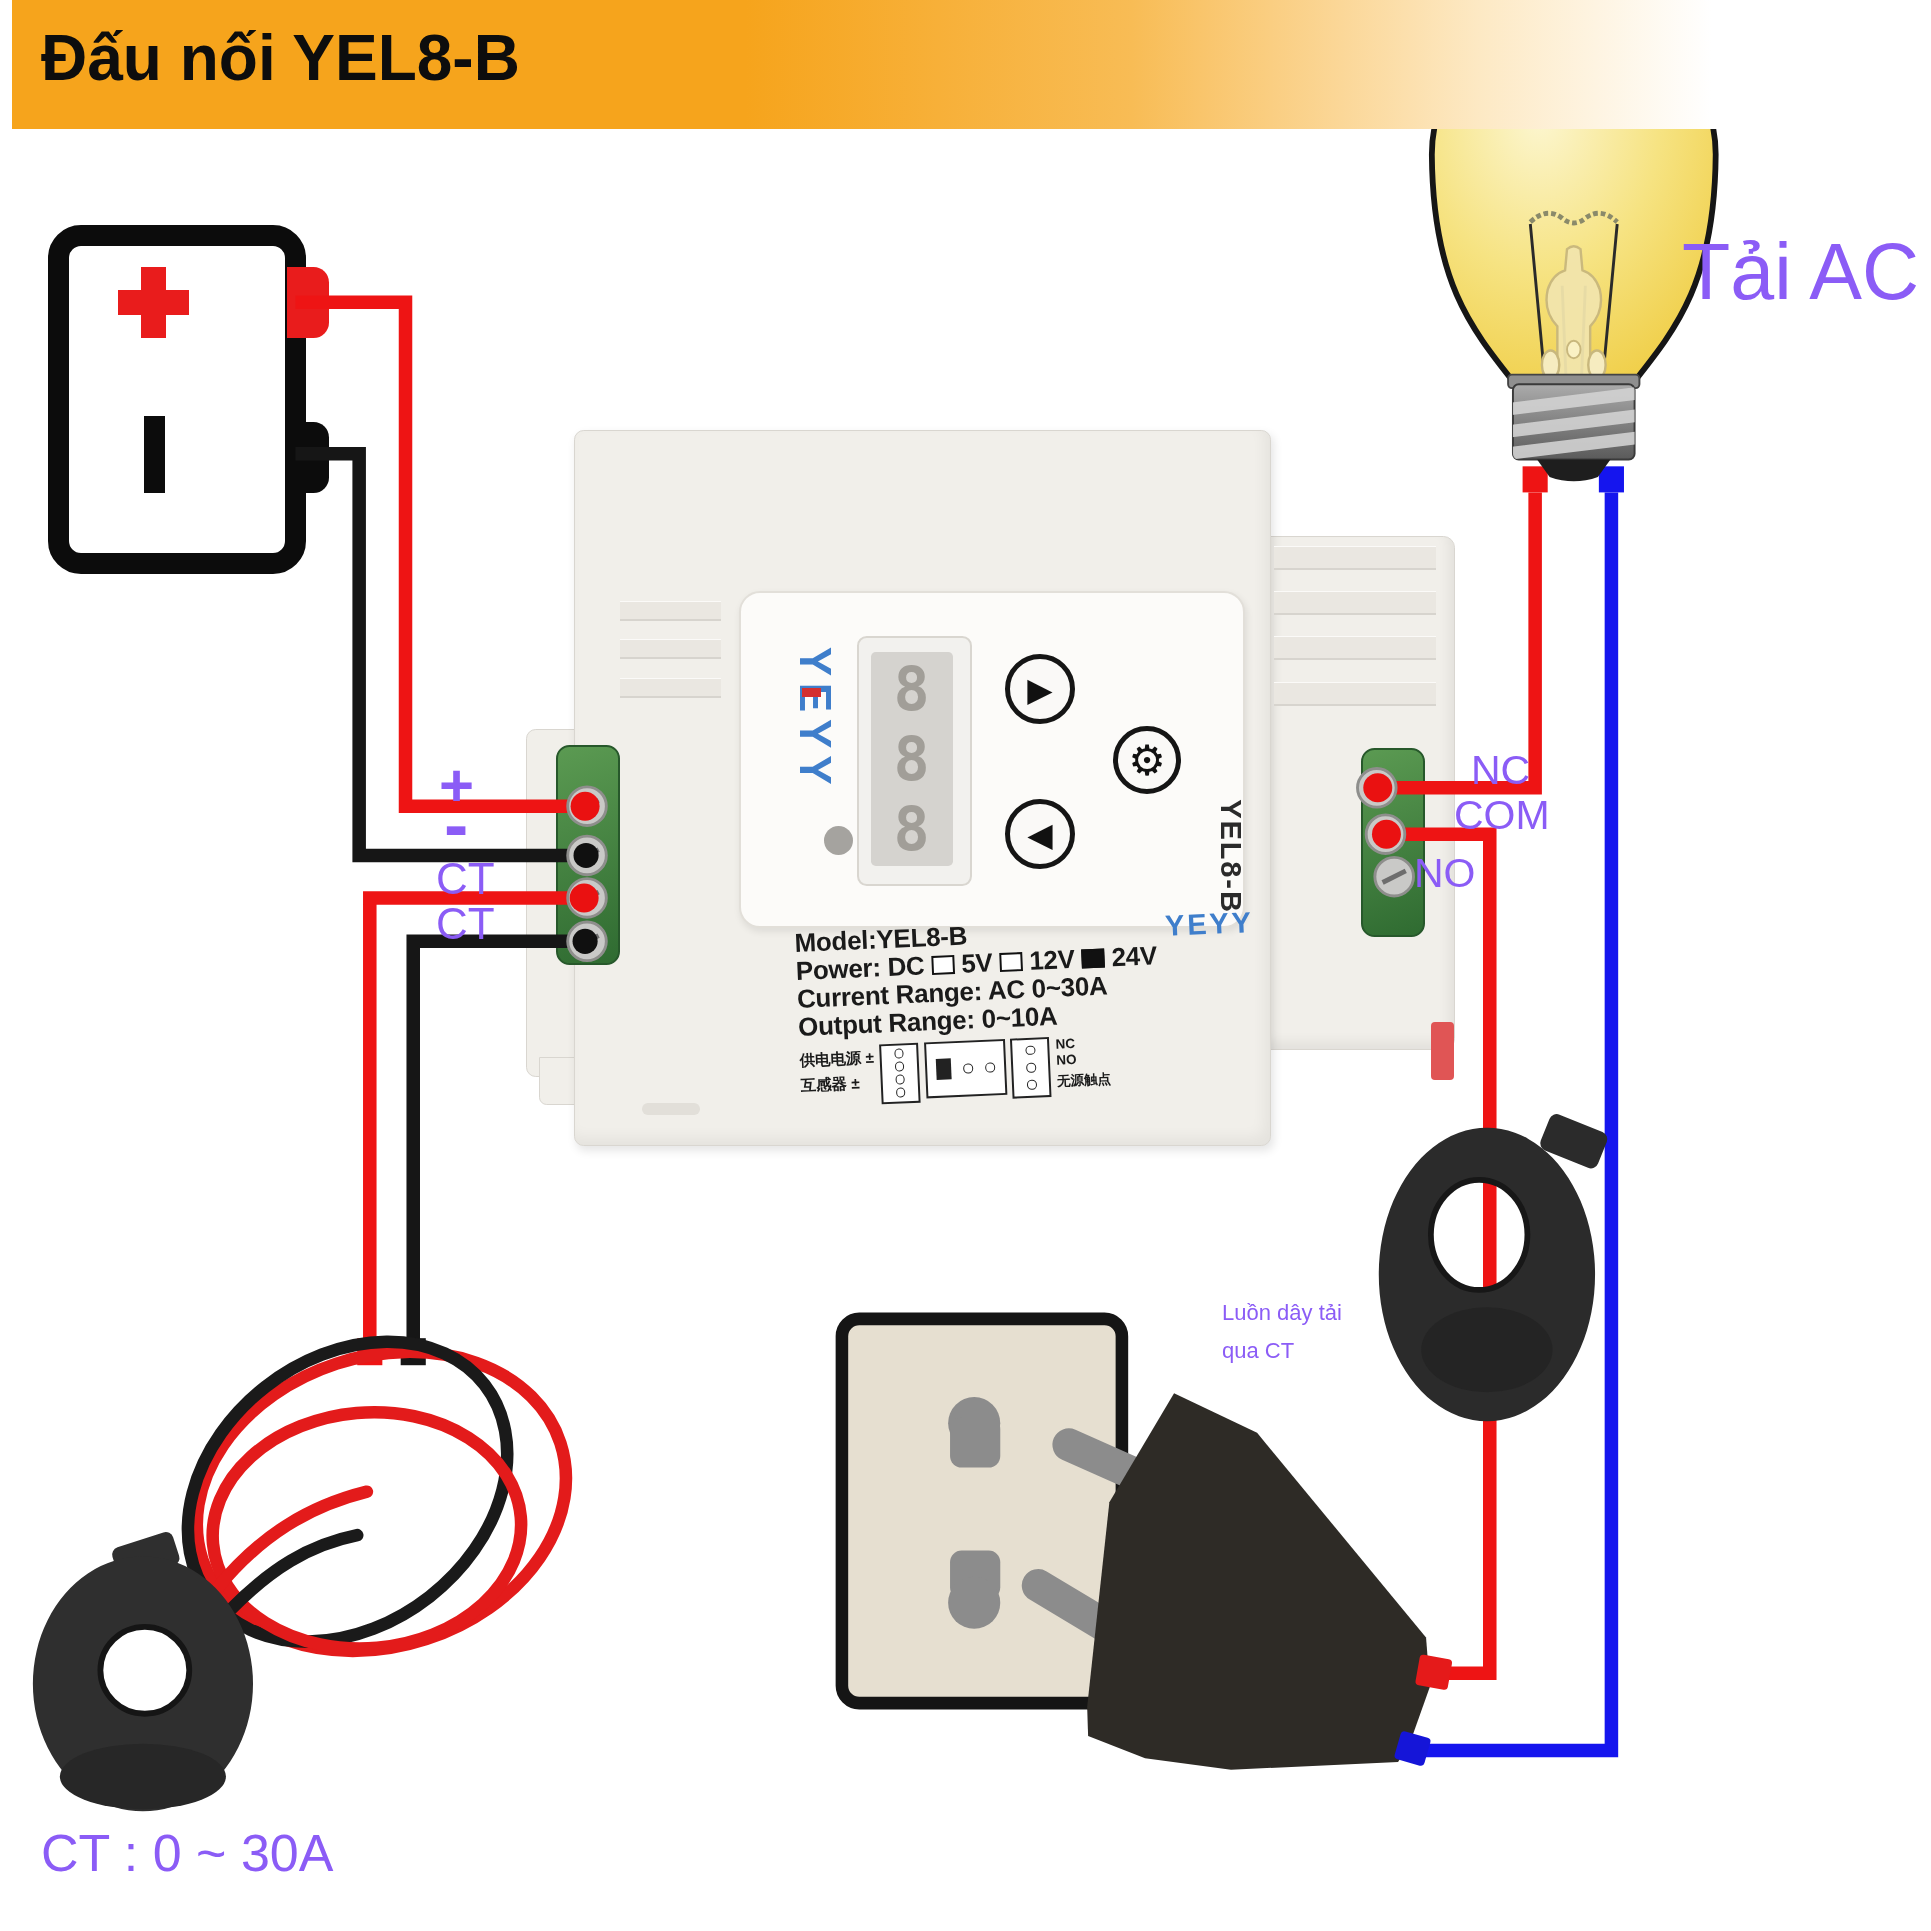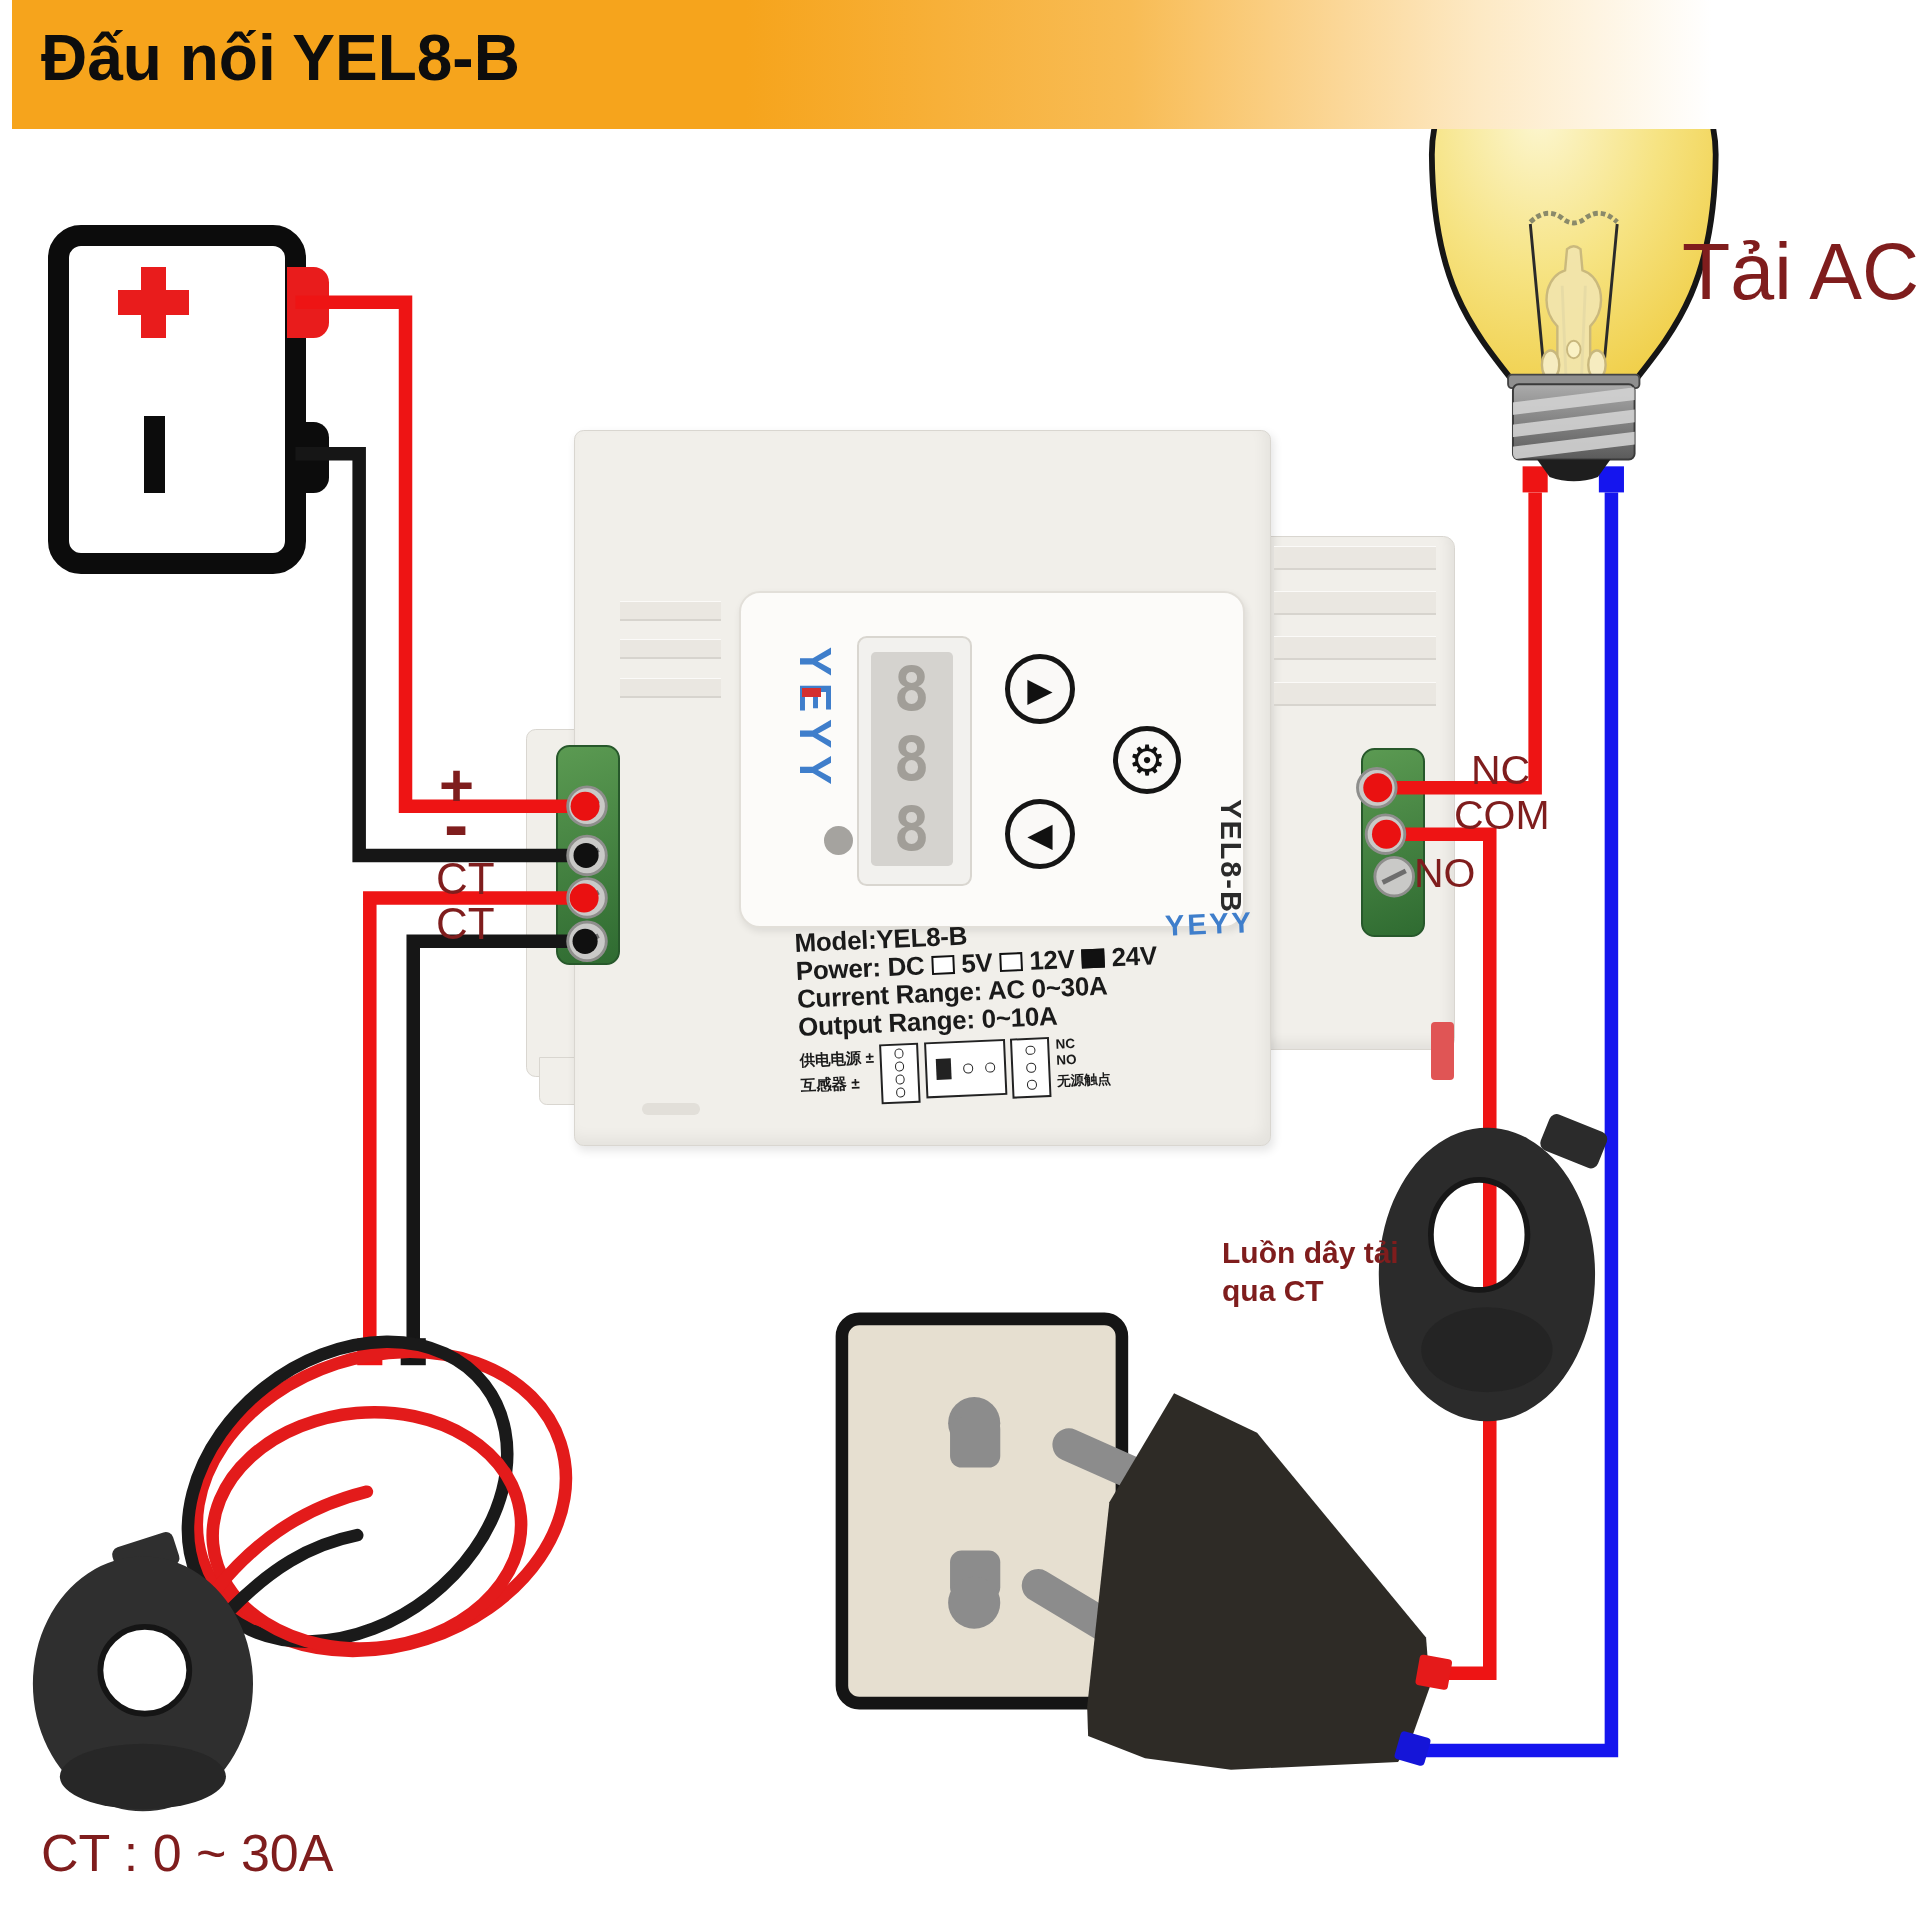--- a/index.html
+++ b/index.html
@@ -5,26 +5,26 @@
   html,body{margin:0;padding:0;background:#fff;}
   #stage{position:relative;width:1931px;height:1931px;background:#fff;overflow:hidden;
          font-family:"Liberation Sans","DejaVu Sans",sans-serif;}
   .abs{position:absolute;}
   
   #banner{left:12px;top:0;width:1931px;height:129px;z-index:10;
     background:linear-gradient(90deg,#F6A41C 0%,#F6A41C 38%,#F8BC55 58%,#FDE9C4 76%,#FFFFFF 88%);}
   #banner .title{position:absolute;left:29px;top:21px;font-size:64px;font-weight:800;
     color:#0D0D0D;letter-spacing:0px;}
   
-  .lbl{color:#7f1d1d;font-weight:500;white-space:nowrap;z-index:6;}
+  .lbl{color:#8b5cf6;font-weight:500;white-space:nowrap;z-index:6;}
   #lbl-dc{left:27px;top:548px;font-size:73px;}
   #lbl-load{left:1682px;top:226px;font-size:79px;}
   #lbl-mains{left:848px;top:1825px;font-size:81px;}
   #lbl-ctrange{left:41px;top:1823px;font-size:52px;}
-  #lbl-ctnote{left:1222px;top:1234px;font-size:30px;line-height:38px;font-weight:700;}
+  #lbl-ctnote{left:1222px;top:1294px;font-size:22px;line-height:38px;font-weight:400;}
   #lbl-plus{left:439px;top:751px;font-size:60px;font-weight:600;}
   #lbl-minus{left:444px;top:782px;font-size:73px;font-weight:600;}
   #lbl-ct1{left:436px;top:854px;font-size:44px;}
   #lbl-ct2{left:436px;top:899px;font-size:44px;}
   #lbl-nc{left:1471px;top:747px;font-size:41px;}
   #lbl-com{left:1454px;top:792px;font-size:41px;}
   #lbl-no{left:1414px;top:850px;font-size:41px;}
   
   #dc-source{left:48px;top:225px;width:216px;height:307px;z-index:2;
     border:21px solid #0c0c0c;border-radius:33px;background:#fff;}

